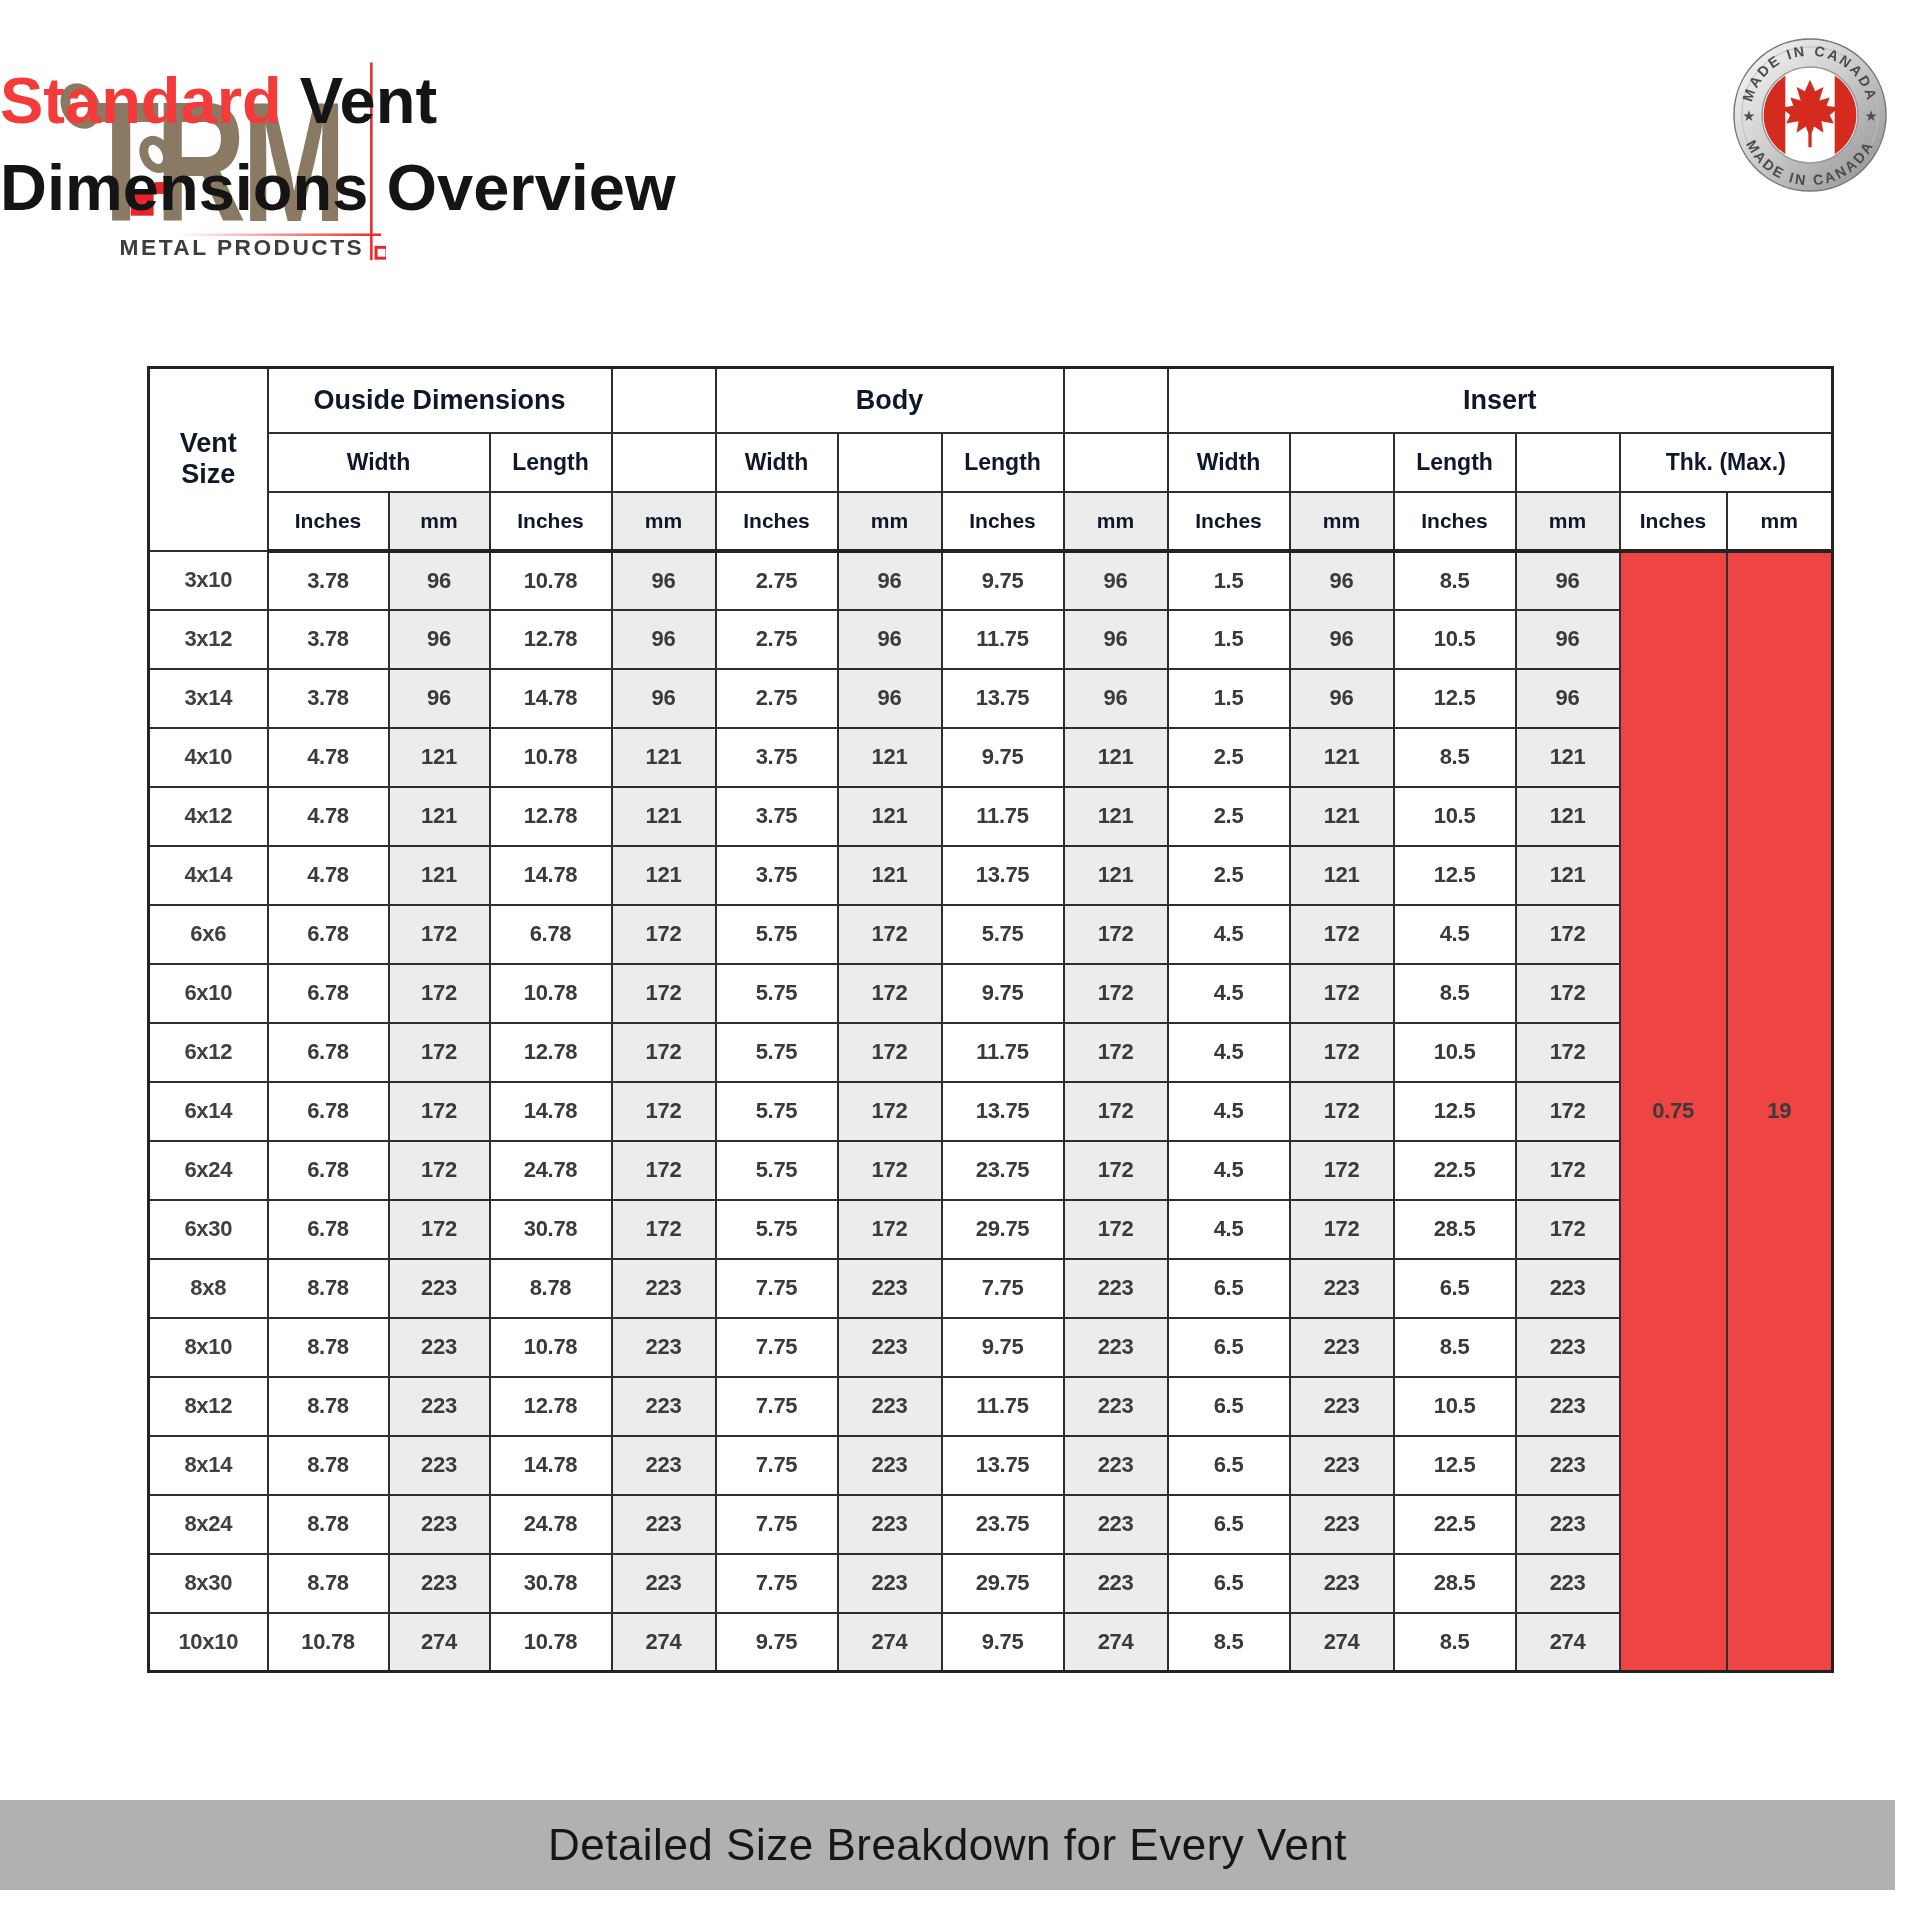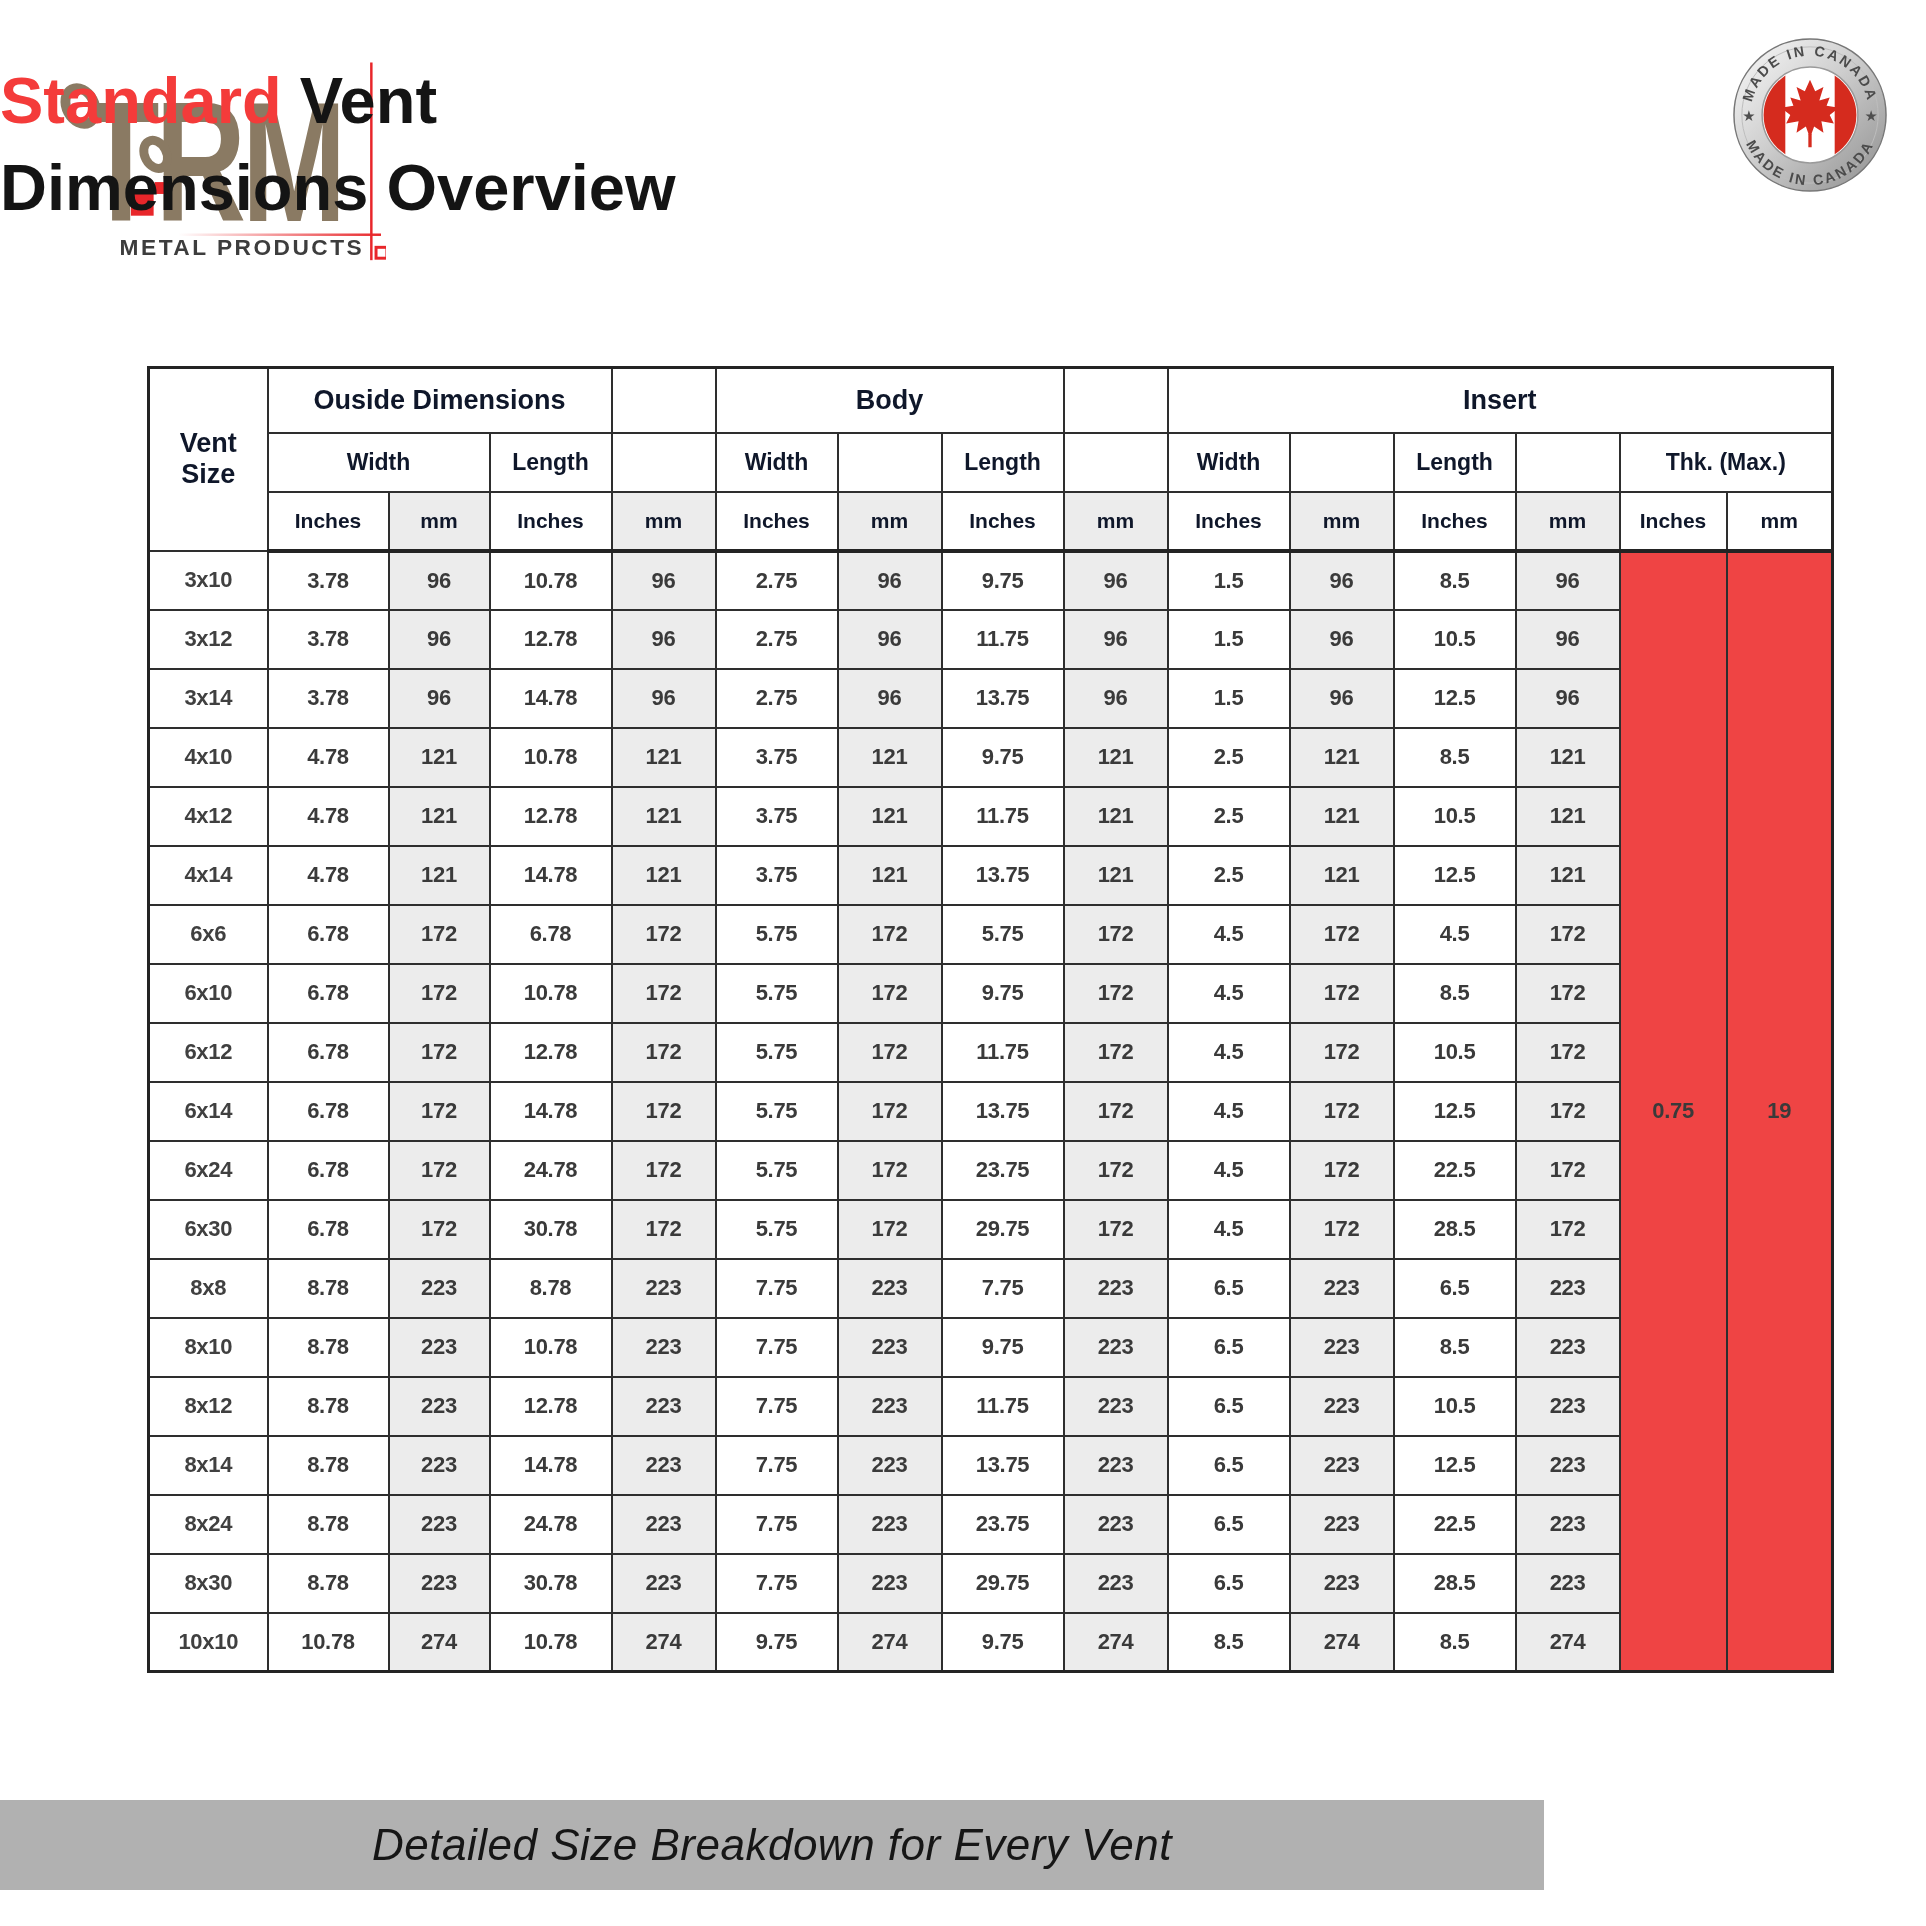--- a/index.html
+++ b/index.html
@@ -28,22 +28,22 @@
   tr.h2{height:59px;} tr.h2 th{font-size:23px;font-weight:bold;}
   tr.h3{height:59px;} tr.h3 th{font-size:21px;font-weight:bold;}
   table.dims thead tr.h3 th{border-bottom:4px solid #232323;}
   table.dims tbody tr{height:59px;}
   table.dims tbody td{font-size:22px;font-weight:bold;color:#3a3a3a;letter-spacing:-0.3px;}
   table.dims .mm{background:#ececec;}
   table.dims td.size{font-weight:bold;color:#404040;}
   table.dims td.thk{background:#ef4444;font-weight:bold;color:#3a3a3a;}
 
   
-  .footer-bar{position:absolute;left:0;top:1800px;width:1544px;height:90px;
-              background:#b1b1b1;display:flex;align-items:center;justify-content:center;font-style:italic;}
+  .footer-bar{position:absolute;left:0;top:1800px;width:1895px;height:90px;
+              background:#b1b1b1;display:flex;align-items:center;justify-content:center;}
   .footer-text{font-size:44px;color:#161616;font-weight:normal;letter-spacing:0.5px;}
 </style>
 </head>
 <body>
 
 <div class="logo-wrap">
   <svg width="356" height="257" viewBox="0 0 360 260">
     <defs>
       <linearGradient id="redfade" x1="0" y1="0" x2="1" y2="0">
         <stop offset="0" stop-color="#e8262a" stop-opacity="0"></stop>

